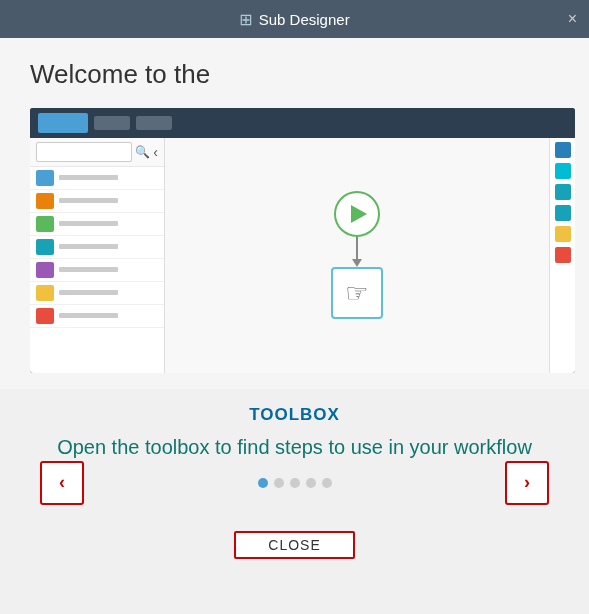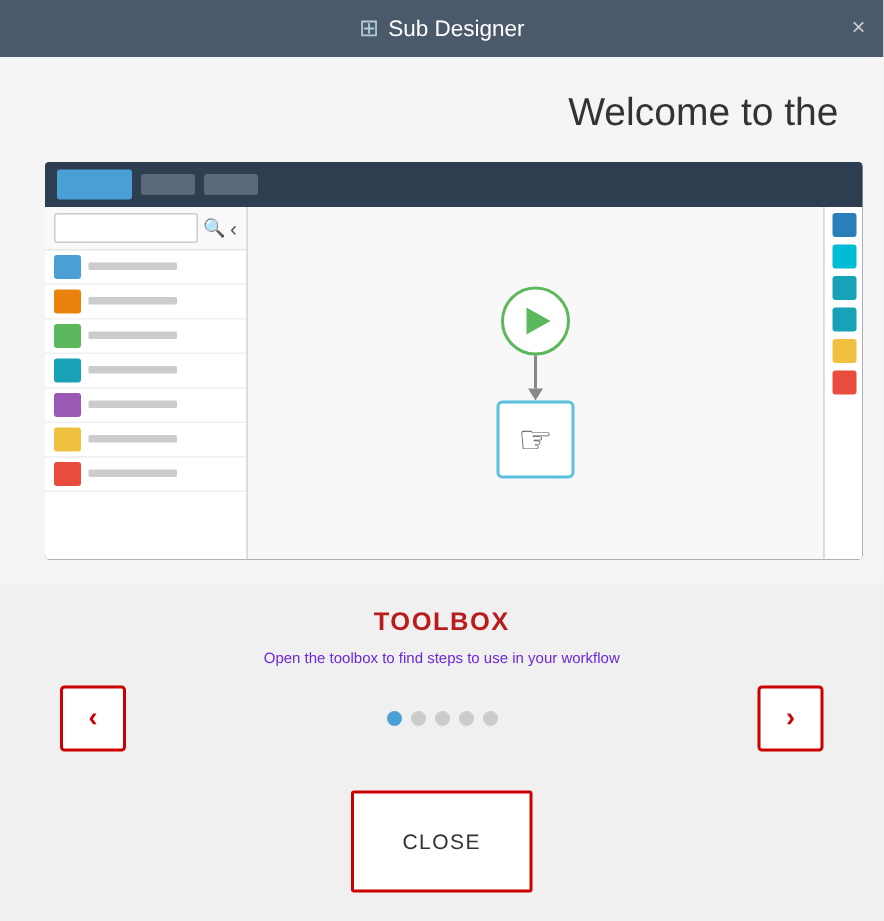--- a/index.html
+++ b/index.html
@@ -40,21 +40,21 @@
       cursor: pointer;
       background: none;
       border: none;
       line-height: 1;
     }
 
     
     .main-content {
       background: #f5f5f5;
       padding: 20px 30px 16px;
-      text-align: right;
+      text-align: left;
     }
 
     .welcome-title {
       font-size: 26px;
       color: #333;
       font-weight: 300;
       line-height: 1.3;
       margin-bottom: 4px;
     }
 
@@ -238,28 +238,28 @@
     }
 
     
     .section-content {
       padding: 16px 30px 10px;
       text-align: center;
     }
     .section-title {
       font-size: 17px;
       font-weight: bold;
-      color: #b91c1c;
+      color: #0369a1;
       letter-spacing: 1px;
       margin-bottom: 8px;
     }
     .section-desc {
-      font-size: 10px;
-      color: #6d28d9;
-      margin-bottom: 10px;
+      font-size: 20px;
+      color: #0f766e;
+      margin-bottom: 0;
       line-height: 1.4;
     }
 
     
     .nav-row {
       display: flex;
       align-items: center;
       justify-content: space-between;
       padding: 0 10px;
       margin-bottom: 16px;
@@ -297,21 +297,21 @@
     .close-btn-row {
       text-align: center;
       padding-bottom: 14px;
     }
     .close-btn {
       border: 2px solid #c00;
       background: #fff;
       color: #333;
       font-size: 14px;
       letter-spacing: 1px;
-      padding: 24px 32px;
+      padding: 4px 32px;
       cursor: pointer;
       border-radius: 2px;
     }
 
     
     .ic-blue { background: #4a9fd4; }
     .ic-orange { background: #e8820c; }
     .ic-green { background: #5cb85c; }
     .ic-teal { background: #17a2b8; }
     .ic-purple { background: #9b59b6; }

